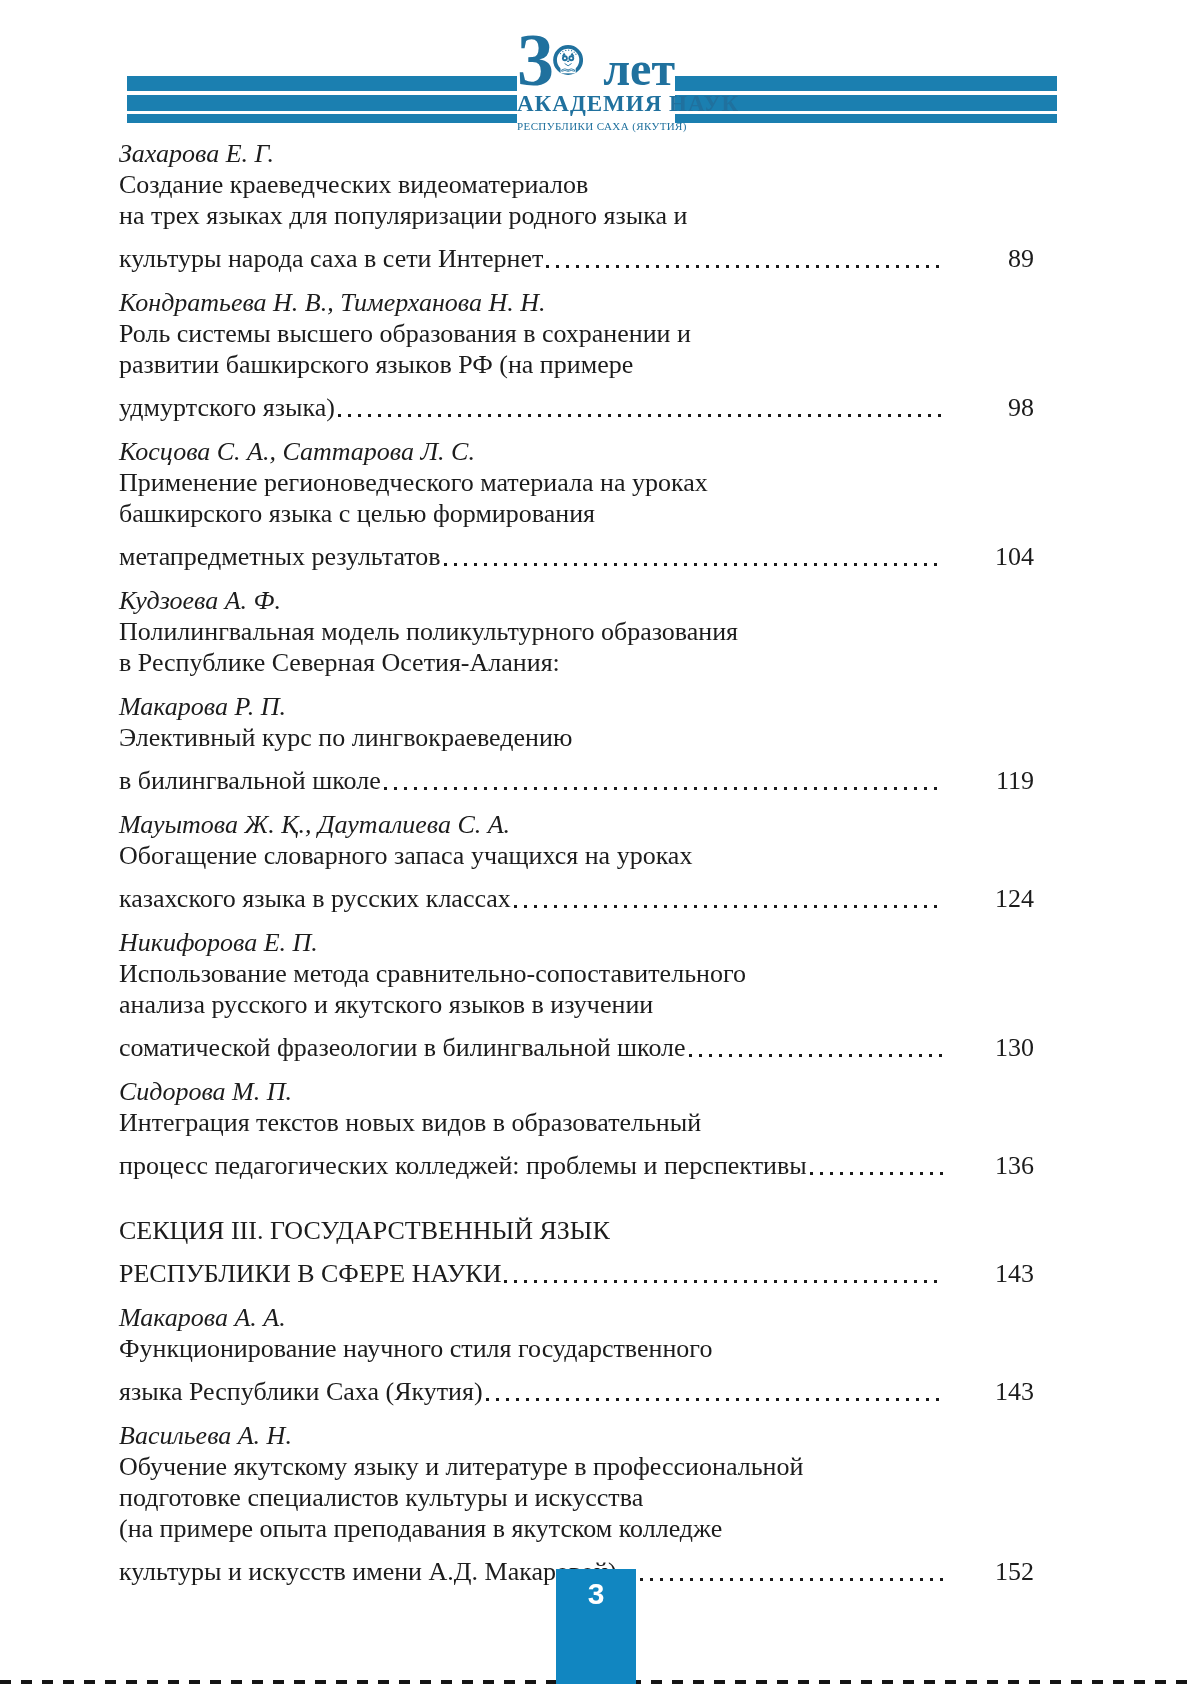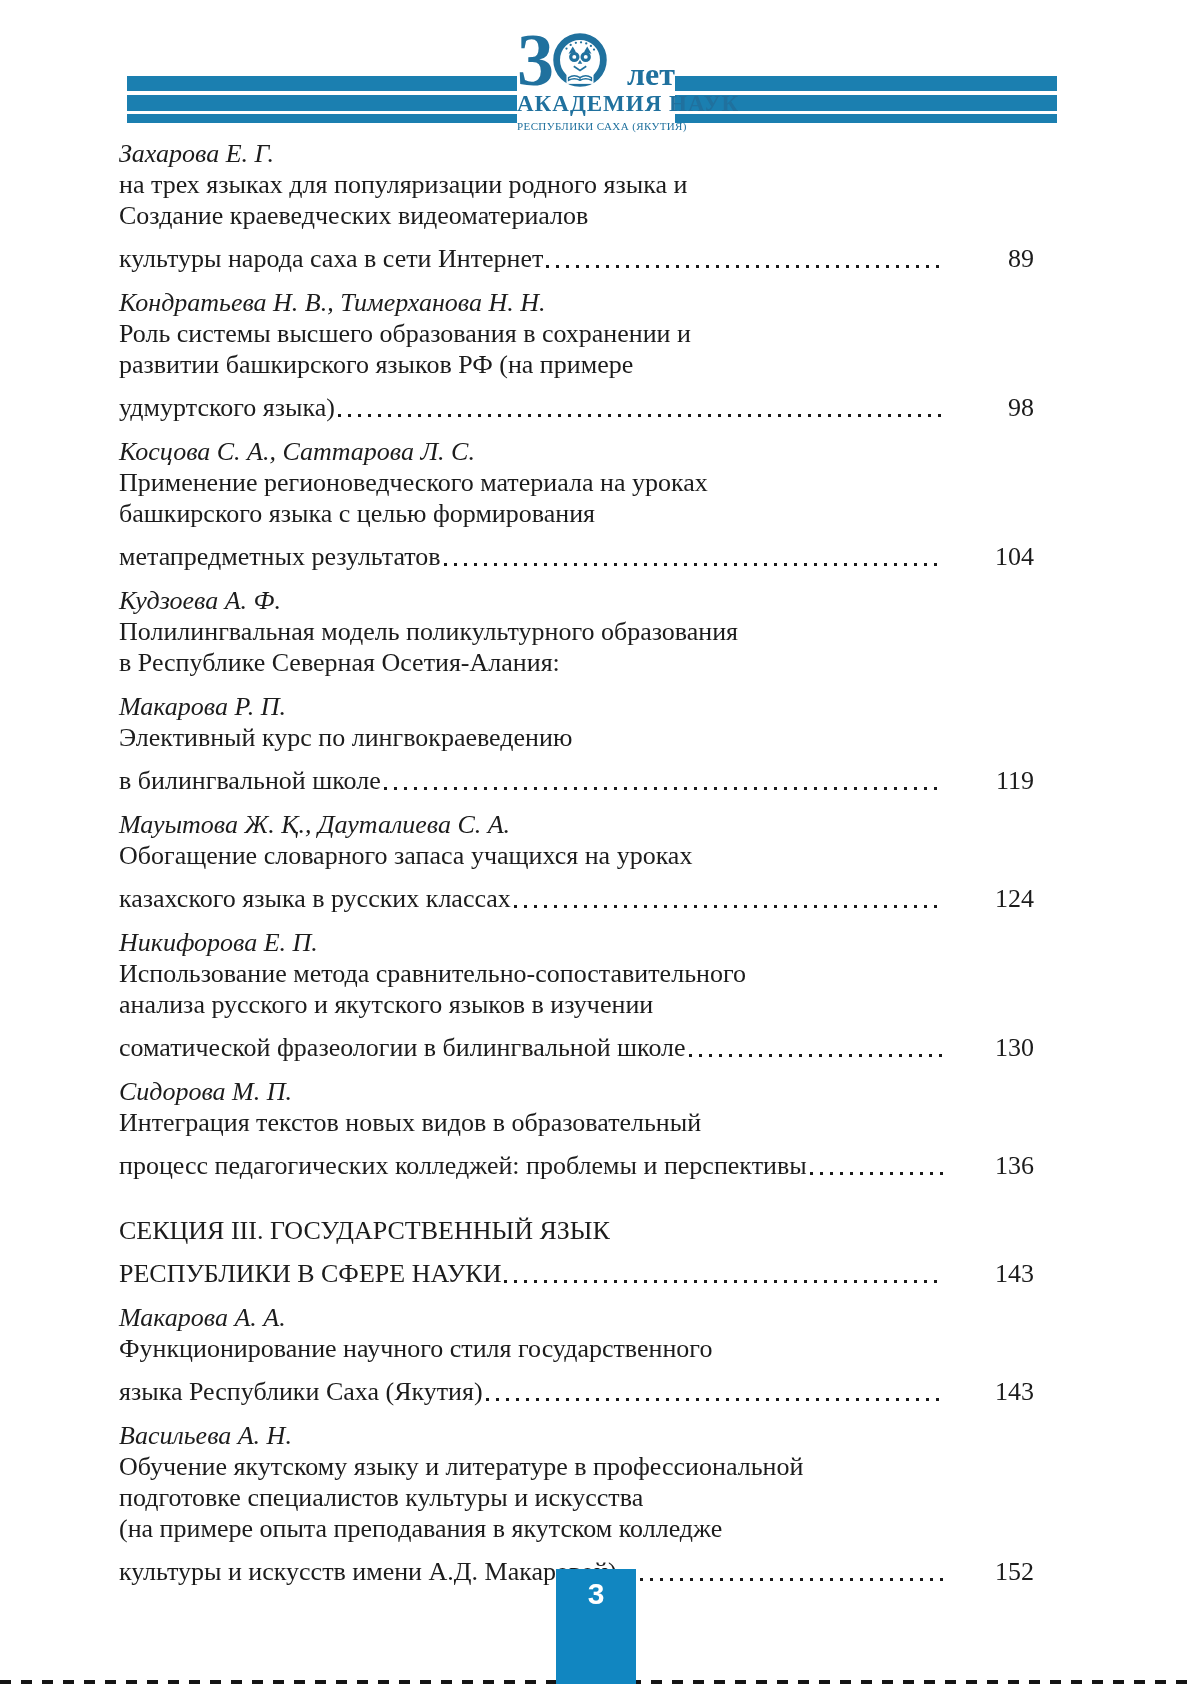--- a/index.html
+++ b/index.html
@@ -14,21 +14,21 @@
   .stripe.s2{top:95px;height:16px;}
   .stripe.s3{top:114px;height:9px;}
   
   .logo-block{
     position:absolute;left:517px;top:14px;width:158px;height:112px;
     background:#ffffff;z-index:2;text-align:center;color:var(--logo-blue,#20719e);
   }
   .logo-row{display:flex;justify-content:center;align-items:flex-end;height:73px;}
   .logo-3{font-weight:bold;font-size:74px;line-height:0.72;letter-spacing:-2px;}
   .emblem{width:54px;height:54px;margin-left:1px;display:block;}
-  .logo-let{font-weight:bold;font-size:32px;line-height:0.78;margin-left:20px;}
+  .logo-let{font-weight:bold;font-size:48px;line-height:0.78;margin-left:20px;}
   .logo-l1{font-weight:bold;font-size:23px;letter-spacing:1px;margin-top:4px;white-space:nowrap;}
   .logo-l2{font-size:11px;letter-spacing:0.4px;margin-top:3px;white-space:nowrap;}
   
   .content{position:absolute;left:119px;top:138px;width:915px;font-size:26px;line-height:31px;z-index:1;}
   .entry{margin-top:13px;}
   .entry:first-child{margin-top:0;}
   .section{margin-top:34px;}
   .authors{font-style:italic;}
   .lrow{display:flex;align-items:baseline;margin-top:12px;}
   .ltext{white-space:nowrap;}
@@ -91,22 +91,22 @@
     </svg>
     <span class="logo-let">лет</span>
   </div>
   <div class="logo-l1">АКАДЕМИЯ НАУК</div>
   <div class="logo-l2">РЕСПУБЛИКИ САХА (ЯКУТИЯ)</div>
 </div>
 
 <div class="content">
     <div class="entry">
       <div class="authors">Захарова Е. Г.</div>
+      <div class="tline">Создание краеведческих видеоматериалов</div>
       <div class="tline">на трех языках для популяризации родного языка и</div>
-      <div class="tline">Создание краеведческих видеоматериалов</div>
       <div class="lrow">
         <span class="ltext">культуры народа саха в сети Интернет</span>
         <span class="dots"></span>
         <span class="num">89</span>
       </div>
     </div>
     <div class="entry">
       <div class="authors">Кондратьева Н. В., Тимерханова Н. Н.</div>
       <div class="tline">Роль системы высшего образования в сохранении и</div>
       <div class="tline">развитии башкирского языков РФ (на примере</div>

